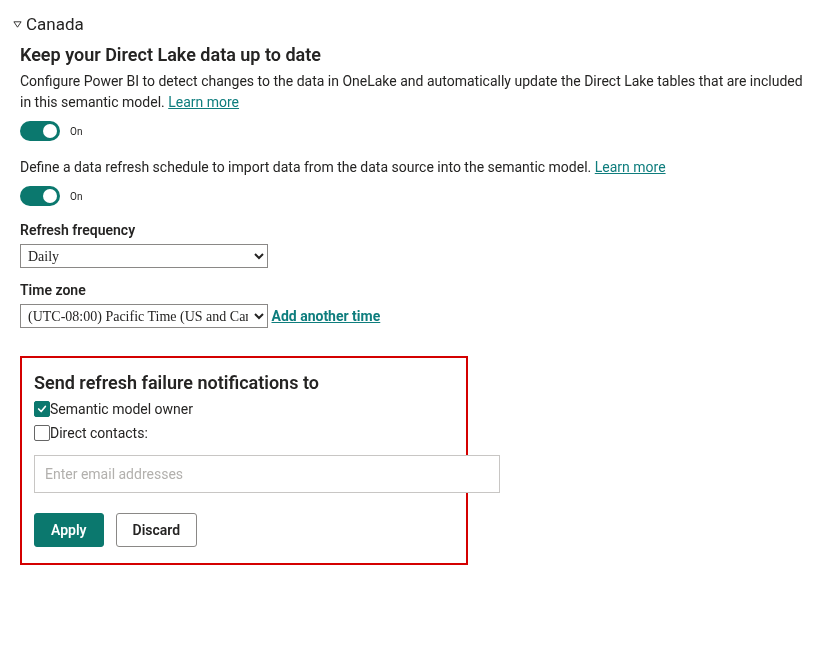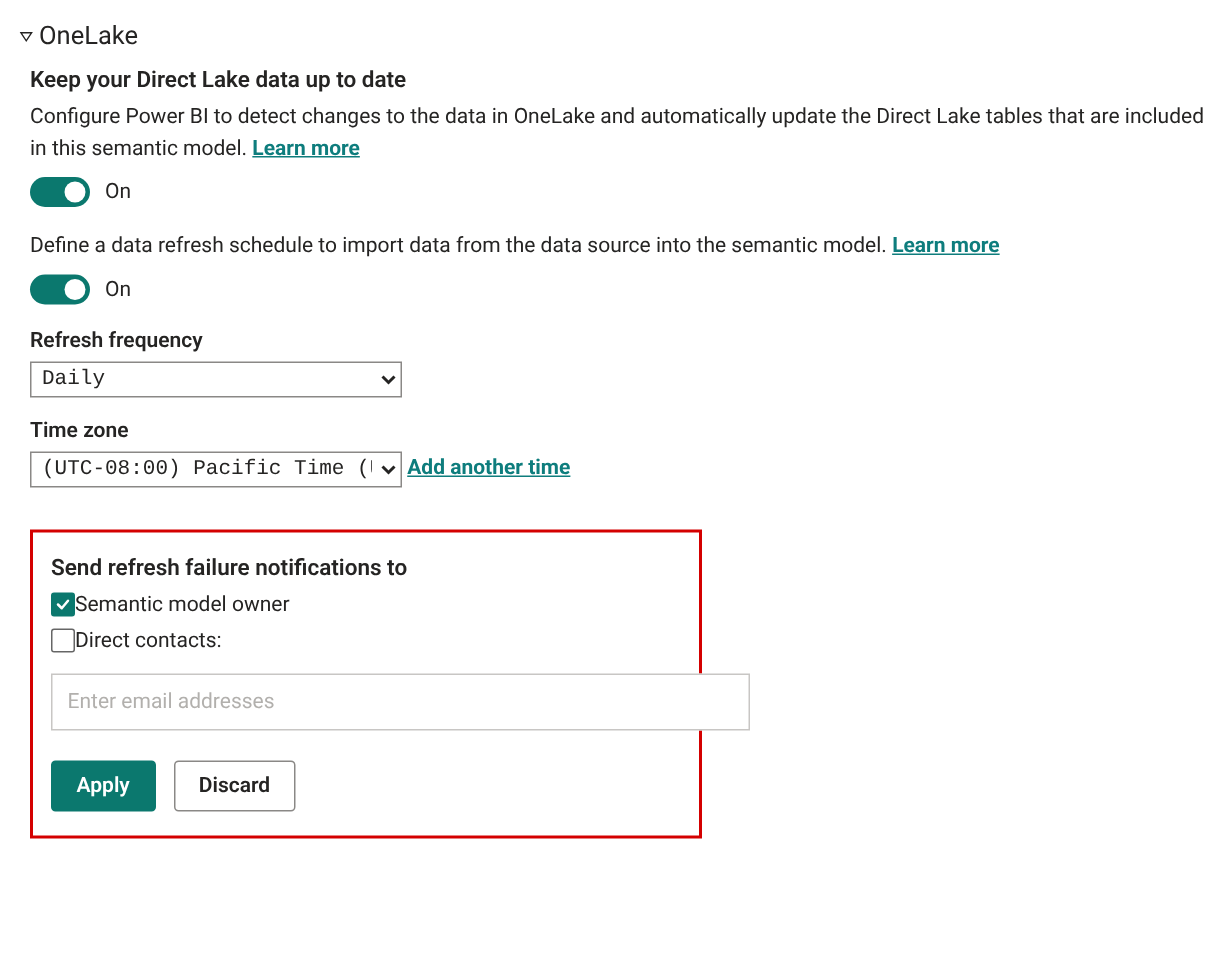--- a/index.html
+++ b/index.html
@@ -27,35 +27,34 @@
     display:flex; align-items:center; gap:4px;
     font-size:17px;
     padding-left:0;
   }
   .chevron {
     width:10px; height:10px; display:inline-flex; align-items:center; justify-content:center;
   }
   .indent { padding-left:8px; }
   .sub-heading {
     font-weight:600;
-    font-size:15px;
+    font-size:18px;
     margin-top:10px;
     margin-bottom:6px;
   }
   .desc {
     font-size:14px;
     color:var(--text);
     line-height:1.5;
     margin:4px 0 6px 0;
     max-width:790px;
   }
   a.learn {
     color:var(--link);
     text-decoration:underline;
-    font-weight:bold;
   }
   a.inline-link {
     color:var(--link);
     text-decoration:underline;
     font-size:14px;
     font-weight:bold;
   }
   
   .toggle-row { display:flex; align-items:center; gap:10px; margin:8px 0 16px 0;}
   .toggle {
@@ -67,36 +66,36 @@
     cursor:pointer;
   }
   .toggle::after {
     content:"";
     position:absolute;
     top:3px; right:3px;
     width:14px; height:14px;
     background:var(--white);
     border-radius:50%;
   }
-  .toggle-label { font-size:14px; }
+  .toggle-label { font-size:10px; }
   
   .field-label {
     font-weight:600;
     font-size:14px;
     margin:14px 0 6px 0;
   }
   .select {
     width:248px;
     height:24px;
     font-size:14px;
     border:1px solid var(--border);
     background:var(--white);
     padding:1px 3px;
     color:var(--text);
-    font-family:Liberation Mono, monospace;
+    font-family:Liberation Serif, serif;
   }
   
   .highlight-box {
     border:2px solid var(--highlight);
     padding:14px 14px 16px 12px;
     margin-top:28px;
     width:448px;
     box-sizing:border-box;
   }
   
@@ -153,21 +152,21 @@
 <body>
 
 <div class="page">
 
   <div class="section-header">
     <span class="chevron">
       <svg width="9" height="9" viewBox="0 0 10 10">
           <path d="M1 2 L5 8 L9 2 Z" fill="none" stroke="#252423" stroke-width="1"></path>
         </svg>
     </span>
-    <span>OneLake</span>
+    <span>Canada</span>
   </div>
 
   <div class="indent">
 
     <div class="sub-heading">Keep your Direct Lake data up to date</div>
     <div class="desc">
       <span>Configure Power BI to detect changes to the data in OneLake and automatically update the Direct Lake tables that are included in this semantic model. </span><a href="#" class="learn">Learn more</a>
     </div>
     <div class="toggle-row">
       <span class="toggle"></span>

